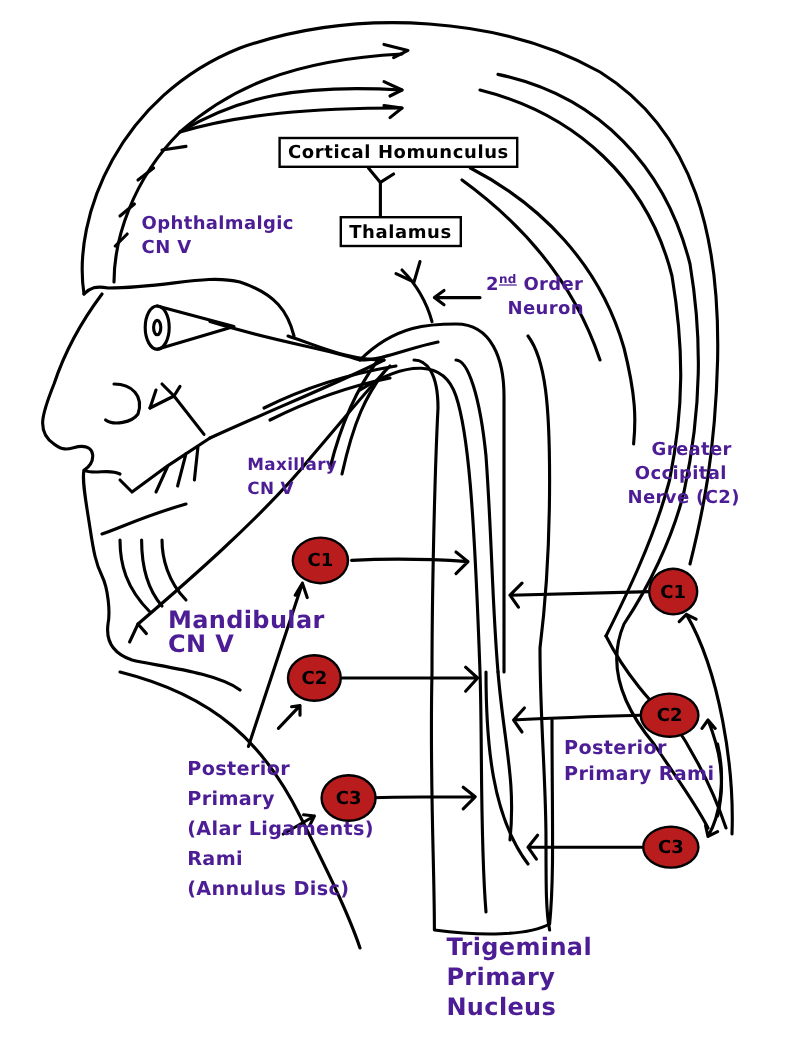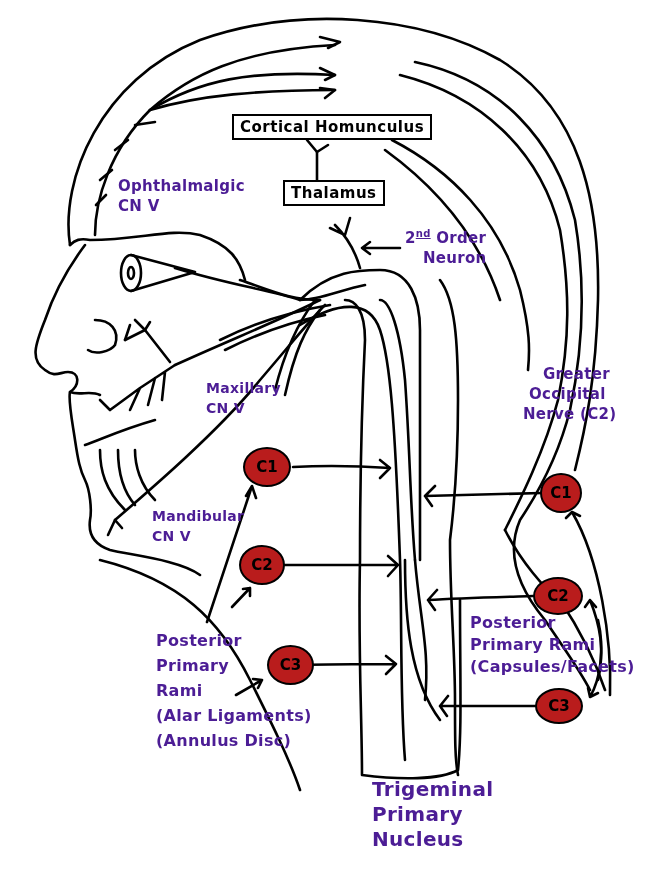--- a/index.html
+++ b/index.html
@@ -143,43 +143,42 @@
   <div class="lbl" style="left:118px; top:176px;">
     <span class="ln">Ophthalmalgic</span>
     <span class="ln">CN V</span>
   </div>
 
   <div class="lbl" style="left:177px; top:378px; font-size:14px;margin-left:29px;">
     <span class="ln">Maxillary</span>
     <span class="ln">CN V</span>
   </div>
 
-  <div class="lbl" style="left:152px; top:506px; font-size:14px;">
+  <div class="lbl" style="left:140px; top:506px; font-size:20px;">
     <span class="ln">Mandibular</span>
     <span class="ln">CN V</span>
   </div>
 
   <div class="lbl" style="left:543px; top:364px;">
     <span class="ln">Greater</span>
     <span class="ln" style="margin-left:-14px;">Occipital</span>
     <span class="ln" style="margin-left:-20px;">Nerve (C2)</span>
   </div>
 
   <div class="lbl" style="left:156px; top:628px; font-size:16px; line-height:25px;">
     <span class="ln">Posterior</span>
     <span class="ln">Primary</span>
+    <span class="ln">(Alar Ligaments)</span>
     <span class="ln">Rami</span>
-    <span class="ln">(Alar Ligaments)</span>
     <span class="ln">(Annulus Disc)</span>
   </div>
 
   <div class="lbl" style="left:470px; top:612px; font-size:16px; line-height:22px;">
     <span class="ln">Posterior</span>
     <span class="ln">Primary Rami</span>
-    <span class="ln">(Capsules/Facets)</span>
   </div>
 
   <div class="lbl" style="left:372px; top:777px; font-size:20px; line-height:25px;">
     <span class="ln">Trigeminal</span>
     <span class="ln">Primary</span>
     <span class="ln">Nucleus</span>
   </div>
 
   <div class="node" style="left:243px; top:447px; width:48px; height:40px;">C1</div>
   <div class="node" style="left:239px; top:545px; width:46px; height:40px;">C2</div>

